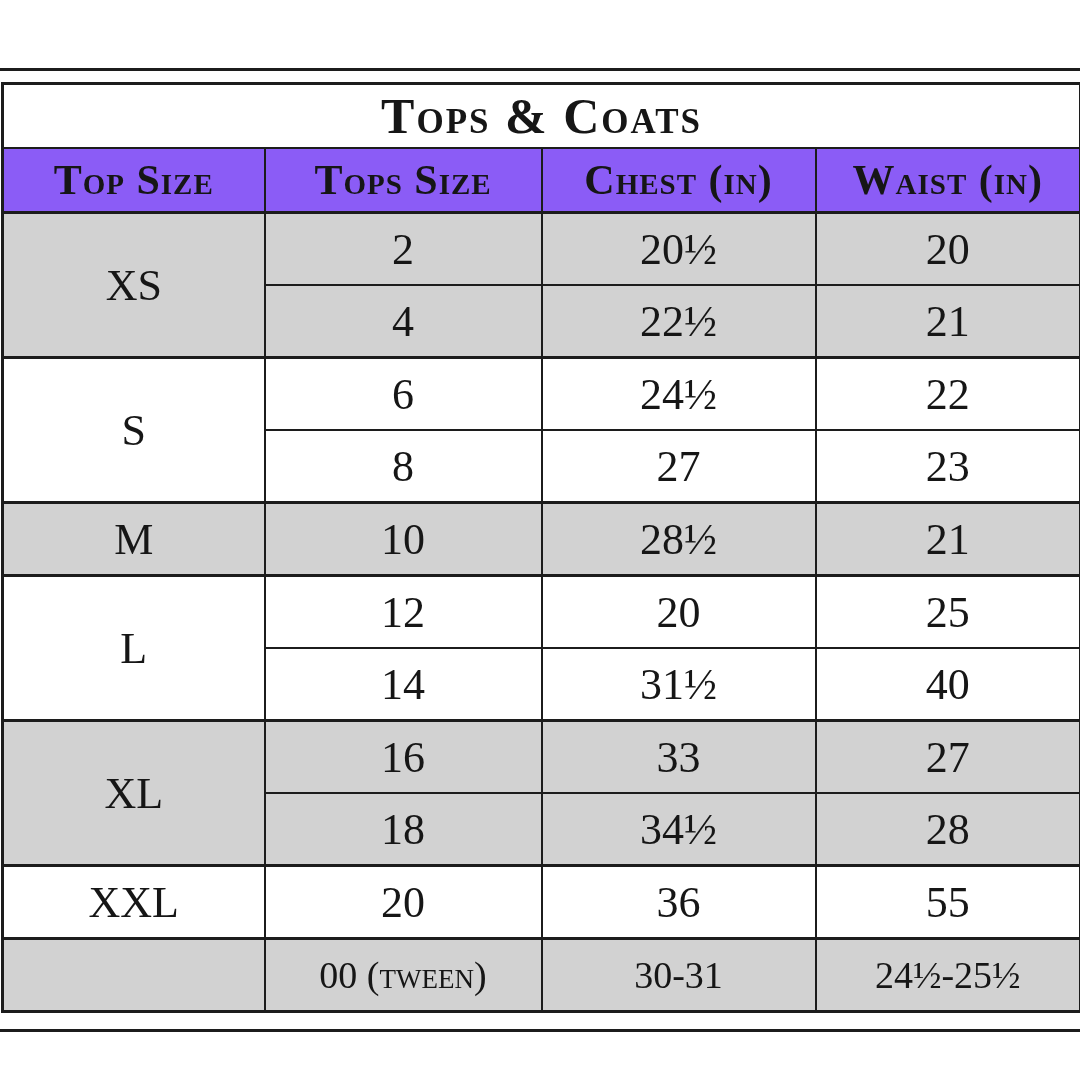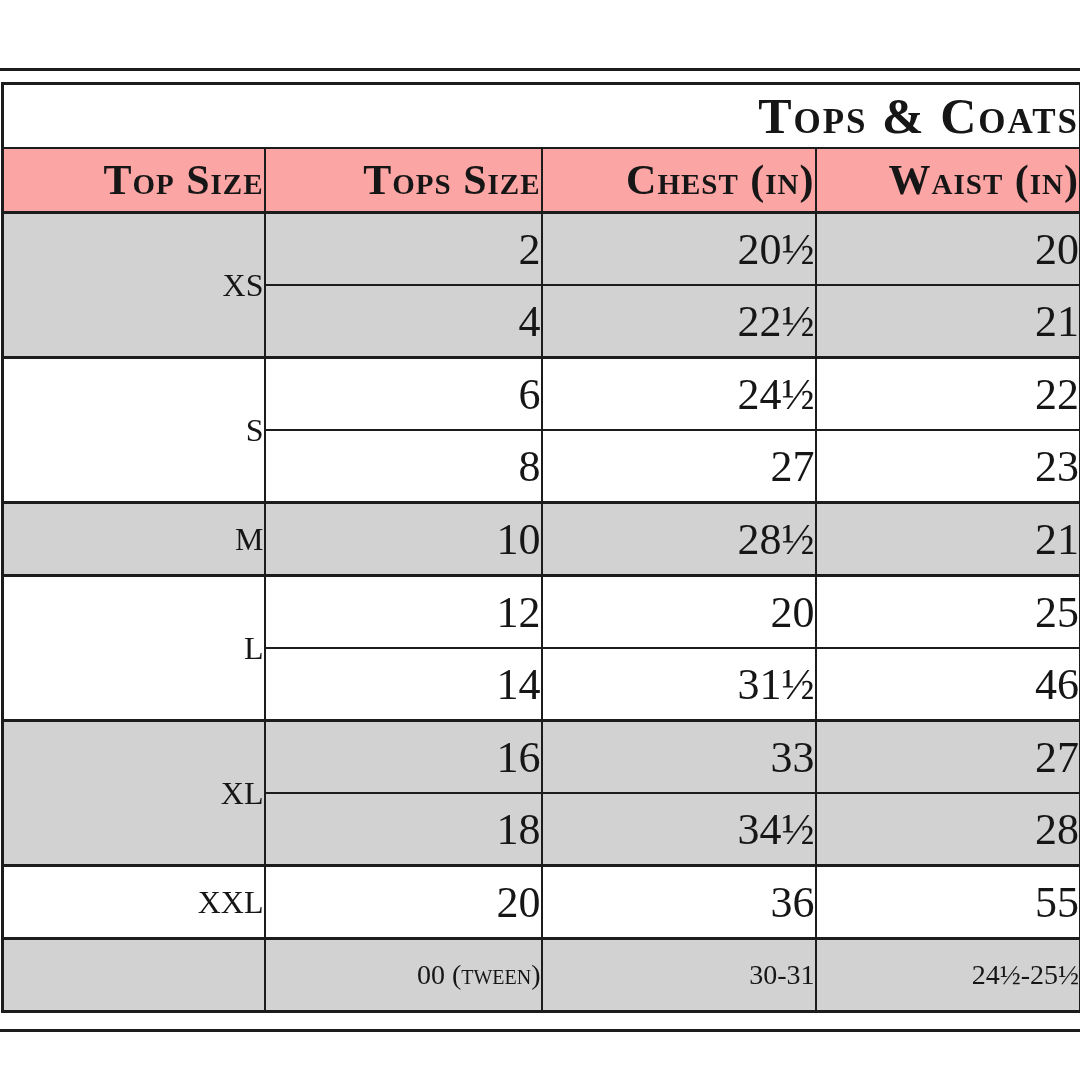--- a/index.html
+++ b/index.html
@@ -29,59 +29,59 @@
     position: absolute;
     top: 82px;
     left: 1px;
     width: 1078px;
     border-collapse: collapse;
     table-layout: fixed;
     border: 3px solid #1c1c1c;
   }
   td, th {
     border: 2px solid #1c1c1c;
-    text-align: right;
+    text-align: center;
     vertical-align: middle;
     padding: 0;
     overflow: hidden;
   }
   .title-cell {
     height: 62px;
     font-size: 50px;
     font-weight: 700;
     font-variant: small-caps;
     letter-spacing: 2px;
     background: #ffffff;
   }
   th.col-header {
     height: 62px;
     font-size: 42px;
     font-weight: 700;
     font-variant: small-caps;
     letter-spacing: 1px;
     border-bottom: 3px solid #1c1c1c;
-    background: #fca5a5;
+    background: #8b5cf6;
   }
   tbody td {
     height: 70px;
     font-size: 44px;
     font-weight: 400;
   }
   tr.group-start td {
     border-top: 3px solid #1c1c1c;
   }
   tr.shaded td {
     background: #d2d2d2;
   }
   tr.smallcaps-row td {
     font-variant: small-caps;
-    font-size: 28px;
+    font-size: 38px;
   }
   td.top-size-cell {
-    font-size: 32px;
+    font-size: 44px;
   }
 </style>
 </head>
 <body>
 
 <div class="outer-rule top"></div>
 
 <table class="size-chart">
   <colgroup>
     <col style="width:262px">
@@ -131,21 +131,21 @@
       </tr>
       <tr class="group-start">
         <td rowspan="2" class="top-size-cell">L</td>
         <td>12</td>
         <td>20</td>
         <td>25</td>
       </tr>
       <tr class="">
         <td>14</td>
         <td>31½</td>
-        <td>46</td>
+        <td>40</td>
       </tr>
       <tr class="group-start shaded">
         <td rowspan="2" class="top-size-cell">XL</td>
         <td>16</td>
         <td>33</td>
         <td>27</td>
       </tr>
       <tr class="shaded">
         <td>18</td>
         <td>34½</td>

